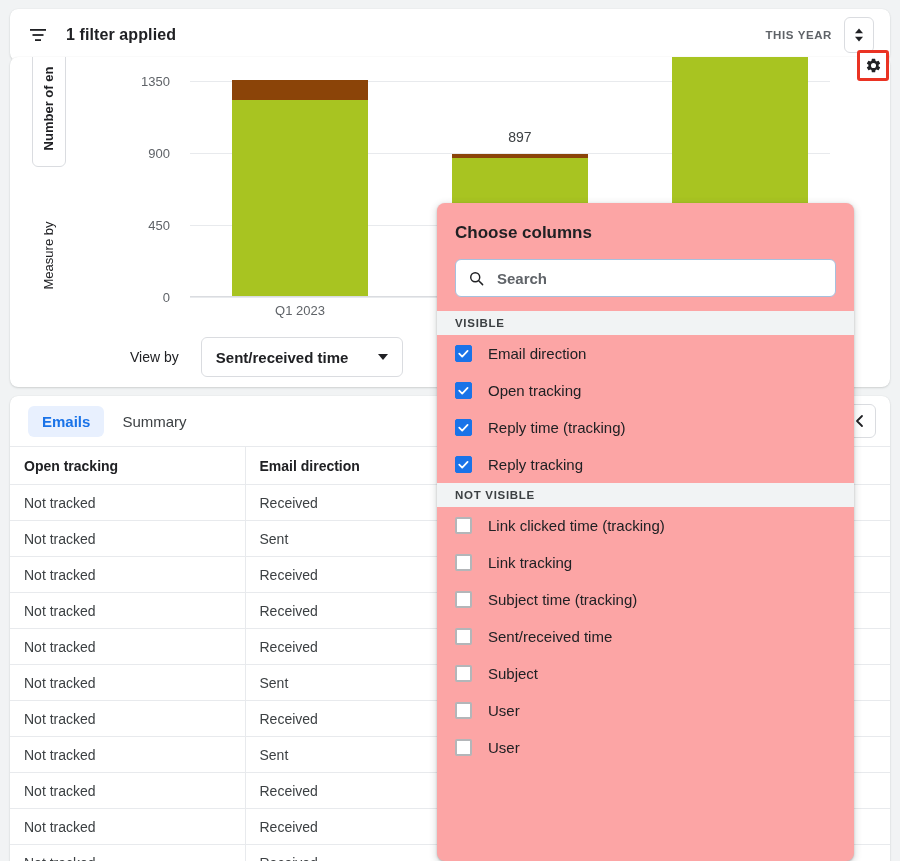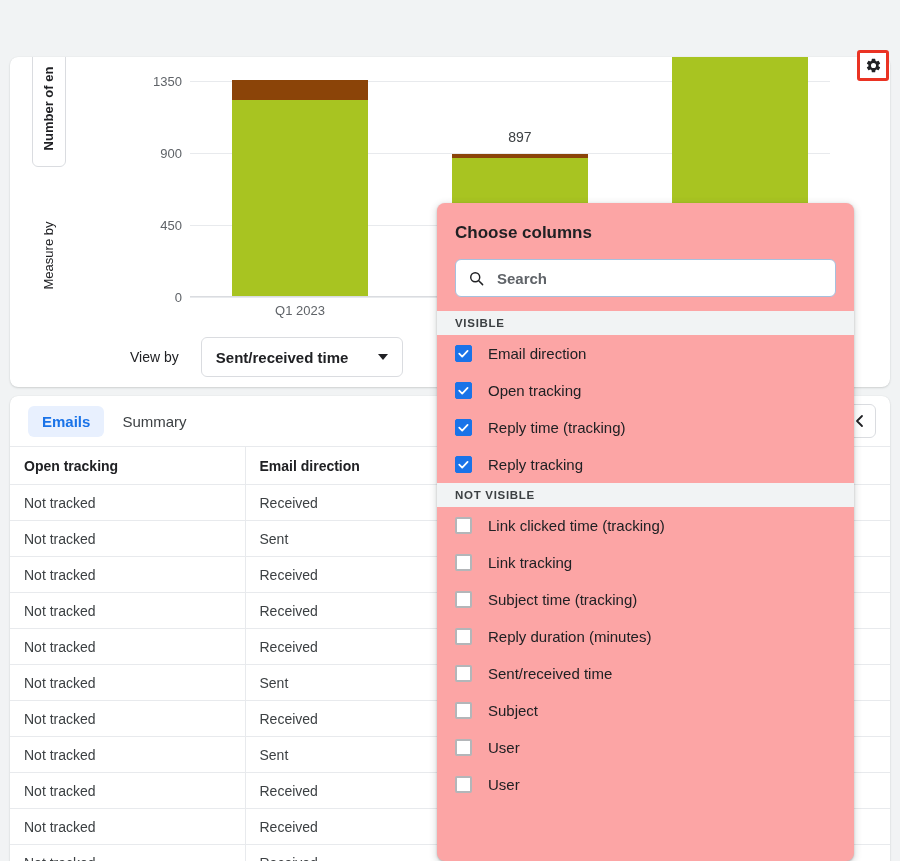--- a/index.html
+++ b/index.html
@@ -46,21 +46,21 @@
   .measure-by {
     position: absolute; left: 24px; top: 143px; width: 30px; height: 110px;
     display: flex; align-items: center; justify-content: center;
   }
   .measure-by span {
     transform: rotate(-90deg); white-space: nowrap; font-size: 13px; color: #202124;
   }
 
   .plot { position: absolute; left: 120px; top: 0px; right: 0; height: 240px; }
   .gridline { position: absolute; left: 60px; right: 60px; height: 1px; background: #e8eaed; }
-  .ytick { position: absolute; right: 100%; margin-right: 8px; transform: translateY(-50%);
+  .ytick { position: absolute; right: 100%; margin-right: 20px; transform: translateY(-50%);
            font-size: 13px; color: #5f6368; white-space: nowrap; }
   .ytick-wrap { position: absolute; left: 60px; }
   .bar-group { position: absolute; bottom: 0; }
   .bar-seg { position: absolute; bottom: 0; width: 100%; }
   .bar-label { position: absolute; width: 160px; left: 50%; transform: translateX(-50%);
                text-align: center; font-size: 14px; color: #3c4043; }
   .xlabel { position: absolute; top: 246px; font-size: 13px; color: #5f6368;
             transform: translateX(-50%); }
   .axis-base { position: absolute; left: 60px; right: 60px; bottom: 0; height: 1px; background: #dadce0; }
 
@@ -140,20 +140,38 @@
   }
   .cb.on { background: #1a73e8; border: 1px solid #1a73e8; }
   .cb.off { background: #fff; border: 2px solid #b3b6b9; }
   .opt-label { font-size: 15px; color: #202124; }
 </style>
 </head>
 <body>
 
 <div class="root">
 
+  <div class="filter-bar">
+    <div class="filter-icon">
+      <svg width="20" height="20" viewBox="0 0 20 20" aria-hidden="true">
+        <rect x="2" y="4" width="16" height="1.8" fill="#202124"></rect>
+        <rect x="4.5" y="9.1" width="11" height="1.8" fill="#202124"></rect>
+        <rect x="7" y="14.2" width="6" height="1.8" fill="#202124"></rect>
+      </svg>
+    </div>
+    <div class="filter-text">1 filter applied</div>
+    <div class="bar-spacer"></div>
+    <div class="period-label">THIS YEAR</div>
+    <div class="stepper">
+      <svg width="14" height="20" viewBox="0 0 14 20" aria-hidden="true">
+        <path d="M7 3.6 L11 8.2 H3 Z" fill="#202124"></path>
+        <path d="M7 16.4 L11 11.8 H3 Z" fill="#202124"></path>
+      </svg>
+    </div>
+  </div>
 
   <div class="chart-card">
 
     <div class="yaxis-chip">
       <span>Number of en</span>
     </div>
 
     <div class="measure-by">
       <span>Measure by</span>
     </div>
@@ -366,24 +384,20 @@
         <div class="opt">
           <span class="cb off"></span>
           <span class="opt-label">Link tracking</span>
         </div>
         <div class="opt">
           <span class="cb off"></span>
           <span class="opt-label">Subject time (tracking)</span>
         </div>
         <div class="opt">
           <span class="cb off"></span>
-          <span class="opt-label">Reply duration (minutes)</span>
-        </div>
-        <div class="opt">
-          <span class="cb off"></span>
           <span class="opt-label">Sent/received time</span>
         </div>
         <div class="opt">
           <span class="cb off"></span>
           <span class="opt-label">Subject</span>
         </div>
         <div class="opt">
           <span class="cb off"></span>
           <span class="opt-label">User</span>
         </div>

